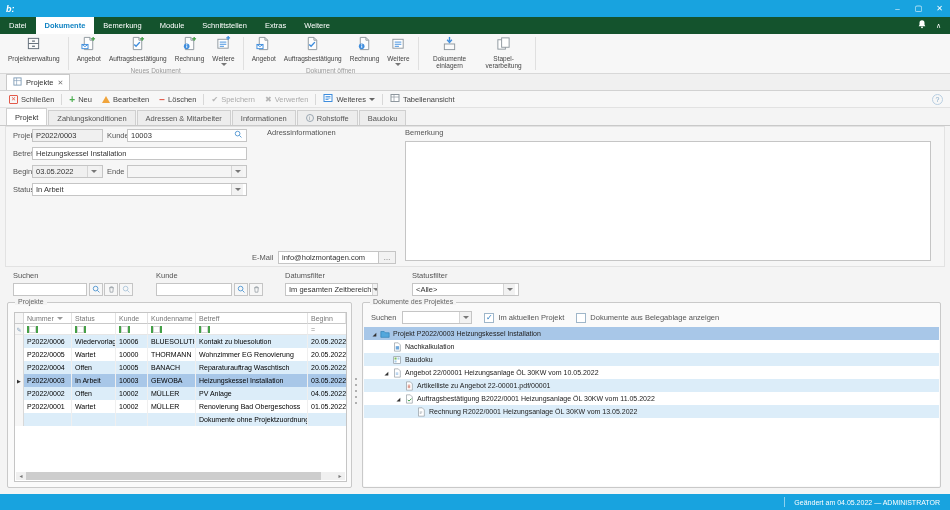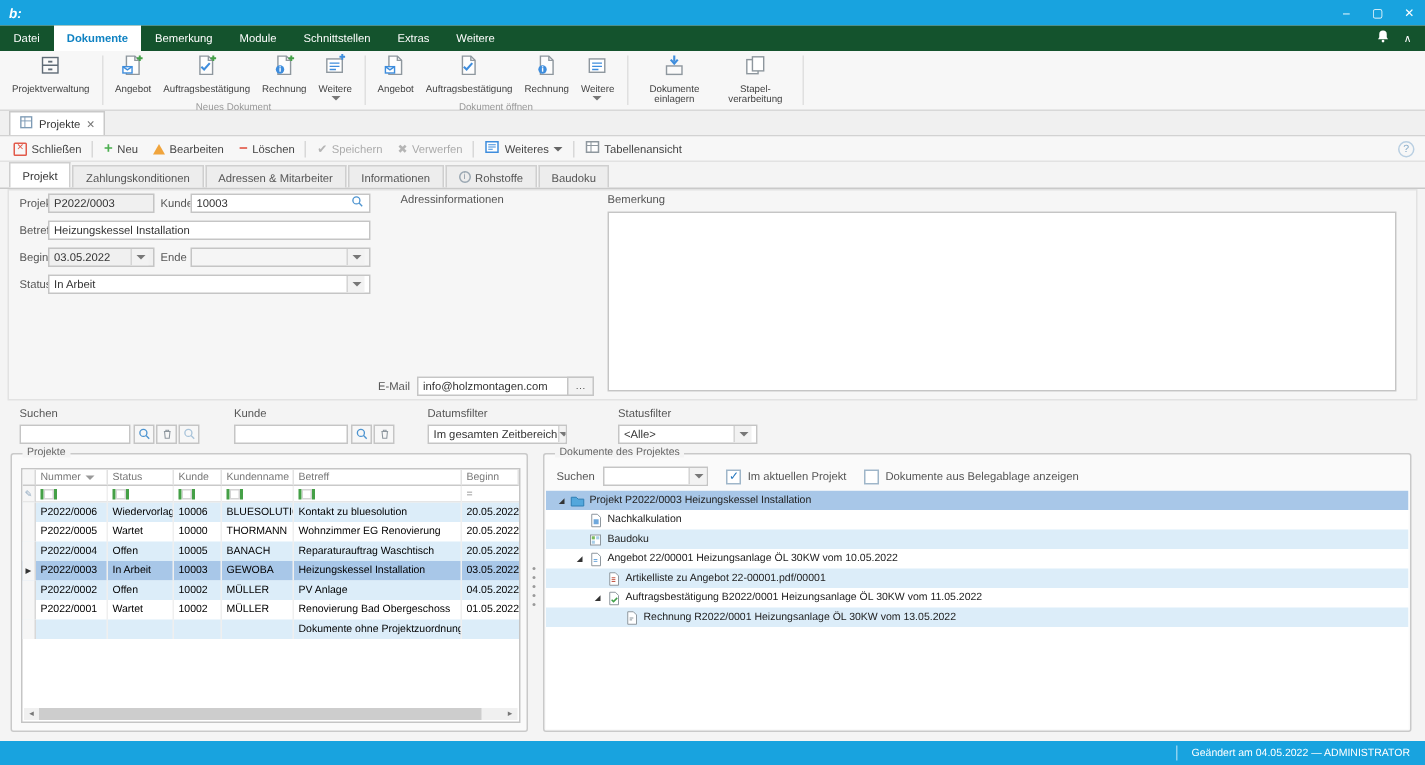--- a/index.html
+++ b/index.html
@@ -445,21 +445,21 @@
 
     <span class="flabel" style="left:285px;top:145px;">Datumsfilter</span>
     <span class="finput" style="left:285px;top:157px;width:93px;">
       <span>Im gesamten Zeitbereich</span>
       <span class="ddseg">
           <span class="car"></span>
         </span>
     </span>
 
     <span class="flabel" style="left:412px;top:145px;">Statusfilter</span>
-    <span class="finput" style="left:412px;top:157px;width:93px;">
+    <span class="finput" style="left:412px;top:157px;width:107px;">
       <span>&lt;Alle&gt;</span>
       <span class="ddseg">
           <span class="car"></span>
         </span>
     </span>
 
     <div class="grp" style="left:7px;top:176px;width:345px;height:186px;">
       <span class="grptitle">Projekte</span>
       <div class="tbl">
         <div class="trow thead">

